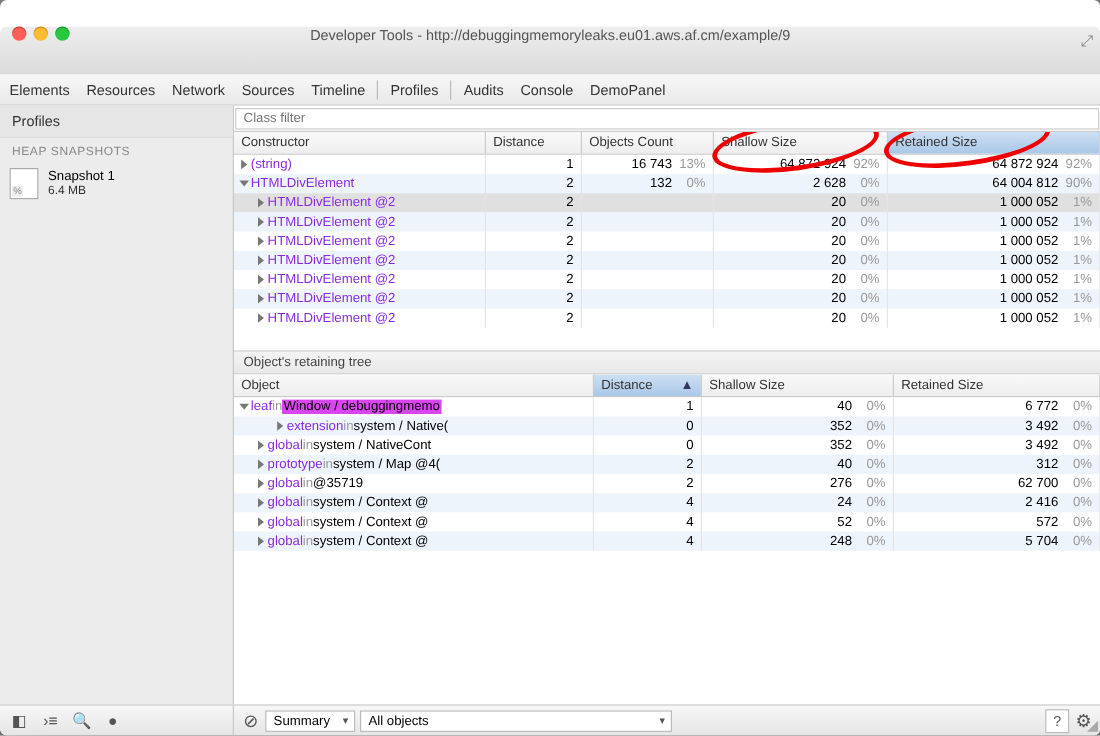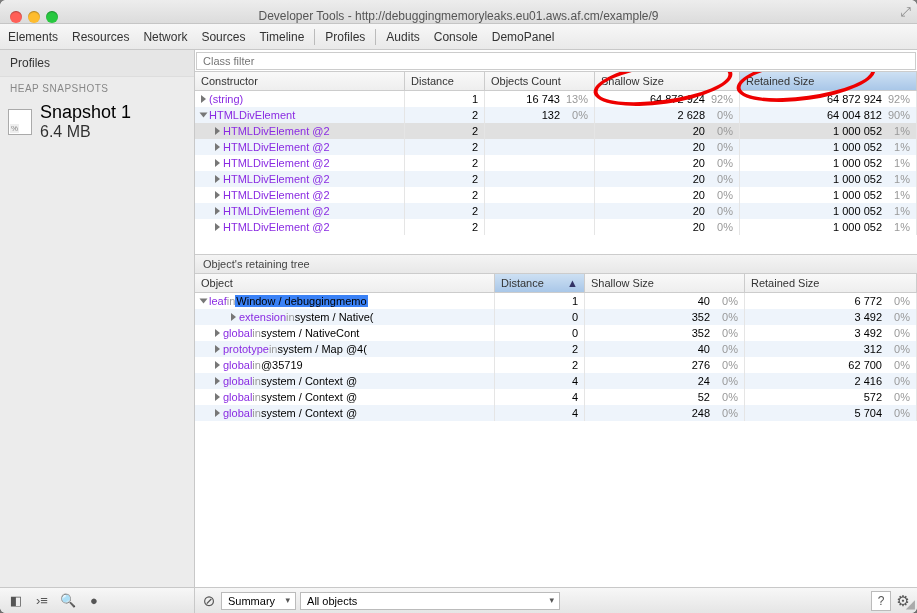--- a/index.html
+++ b/index.html
@@ -1,58 +1,58 @@
 <!DOCTYPE html>
 <html><head>
 <meta charset="utf-8">
 <style>
   * { box-sizing: border-box; margin: 0; padding: 0; }
   body { font-family: "Lucida Grande", Helvetica, Arial, sans-serif; font-size: 11px; background: #888; display: flex; align-items: center; justify-content: center; height: 100vh; }
   .window { width: 917px; height: 613px; background: #fff; border-radius: 6px; box-shadow: 0 10px 40px rgba(0,0,0,0.5); overflow: hidden; display: flex; flex-direction: column; position: relative; }
-  .titlebar { height: 24px; background: linear-gradient(#ededed,#dcdcdc); display: flex; align-items: flex-end; position: relative; border-top-left-radius:6px; border-top-right-radius:6px; border-bottom:1px solid #c5c5c5;}
+  .titlebar { height: 40px; background: linear-gradient(#ededed,#dcdcdc); display: flex; align-items: flex-start; position: relative; border-top-left-radius:6px; border-top-right-radius:6px; border-bottom:1px solid #c5c5c5;margin-top:22px;}
   .traffic { display:flex; gap:6px; position:absolute; left:10px;}
   .dot { width:12px; height:12px; border-radius:50%; box-shadow: inset 0 1px 1px rgba(0,0,0,.3);}
   .dot.r{background:#ff5f57;} .dot.y{background:#febc2e;} .dot.g{background:#28c840;}
   .title { flex:1; text-align:center; color:#555; font-size:12px;}
   .expand-corner { position:absolute; right:6px; top:4px; color:#888; font-size:13px;}
   .toolbar { height:26px; background: linear-gradient(#f7f7f7,#e9e9e9); border-bottom:1px solid #c8c8c8; display:flex; align-items:center; padding:0 8px; gap:14px; color:#333; font-size:12px;}
   .toolbar span { cursor:default; position:relative;}
   .toolbar .sep { width:1px; height:16px; background:#bbb; margin:0 -4px;}
   .body { flex:1; display:flex; min-height:0;}
   .sidebar { width:195px; background:#ececec; border-right:1px solid #c8c8c8; display:flex; flex-direction:column;}
   .side-head { padding:6px 10px; font-size:12px; color:#333; border-bottom:1px solid #ddd; background:#e6e6e6;}
   .side-sub { padding:6px 10px 4px; font-size:10px; letter-spacing:.5px; color:#888;}
   .snap { display:flex; gap:8px; padding:4px 8px; align-items:center; cursor:default;}
   .snap.selected { background: linear-gradient(#5b93e0,#3d73c4); color:#fff;}
   .snap .ico { width:24px; height:26px; background:#fff; border:1px solid #aaa; position:relative;}
   .snap .ico::after{content:"%";position:absolute;bottom:1px;left:1px;font-size:8px;color:#888;background:#eee;padding:0 1px;}
   .snap.selected .ico{border-color:#fff;}
   .snap .txt { line-height:1.15;}
-  .snap .name{font-size:18px;}
+  .snap .name{font-size:11px;}
   .snap.selected .name{font-weight:bold;}
-  .snap .size{font-size:16px; opacity:.8;}
+  .snap .size{font-size:10px; opacity:.8;}
   .main { flex:1; display:flex; flex-direction:column; min-width:0;}
   .filter { height:22px; border-bottom:1px solid #ccc; display:flex;align-items:center;}
   .filter input { flex:1; border:1px solid #ccc; margin:1px; padding:2px 6px; font-size:11px; color:#999; background:#fff;}
   .grid { flex:1; overflow:hidden; display:flex; flex-direction:column; min-height:0;}
   .ghead { display:flex; background:linear-gradient(#f9f9f9,#eee); border-bottom:1px solid #ccc; font-size:11px; color:#333; position:relative;}
   .ghead .col { padding:3px 6px; border-right:1px solid #ccc; display:flex; align-items:center;}
   .ghead .colR { justify-content:flex-start;}
   .ghead .sorted { background: linear-gradient(#cde0f3,#a9c7e8);}
   .rows { flex:1; overflow-y:auto; overflow-x:hidden;}
   .row { display:flex; height:16px; align-items:center; font-size:11px;}
   .row:nth-child(even){background:#eef4fb;}
   .row.childsel{background:#e0e0e0;}
   .row .cell { padding:0 6px; border-right:1px solid #e5e5e5; white-space:nowrap; overflow:hidden; display:flex; align-items:center; height:100%;}
   .row .num { justify-content:flex-end; font-family:inherit;}
   .row .pct { color:#999; width:26px; display:inline-block; text-align:right; margin-left:2px;}
   .tw { display:inline-block; width:0;height:0; border-top:4px solid transparent; border-bottom:4px solid transparent; border-left:5px solid #777; margin-right:3px;}
   .tw.open { transform: rotate(90deg);}
   .purple { color:#8a2be2;}
-  .yellow-hl { background:#3b82f6; padding:0 1px;}
+  .yellow-hl { background:#d946ef; padding:0 1px;}
   .ret-header { background:linear-gradient(#f4f4f4,#e8e8e8); border-top:1px solid #ccc; border-bottom:1px solid #ccc; padding:3px 8px; font-size:11px; color:#444;}
   .circle { position:absolute; border:4px solid #e00; border-radius:50%/50%; pointer-events:none; transform:rotate(-8deg);}
   .circle.c1 { width:140px; height:42px; }
   .circle.c2 { width:140px; height:42px; }
   .statusbar { height:26px; background:linear-gradient(#f7f7f7,#e5e5e5); border-top:1px solid #c8c8c8; display:flex; align-items:center;}
   .sb-left { width:195px; display:flex; align-items:center; gap:10px; padding:0 8px; border-right:1px solid #c8c8c8; height:100%;}
   .sb-ico { width:16px; height:16px; display:flex; align-items:center; justify-content:center; color:#555; font-size:13px;}
   .sb-right{flex:1; display:flex; align-items:center; padding:0 6px; gap:4px;}
   .sel { border:1px solid #bbb; background:#fff; padding:2px 20px 2px 6px; font-size:11px; position:relative;}
   .sel::after{content:"▾"; position:absolute; right:5px; top:2px; color:#555; font-size:9px;}

